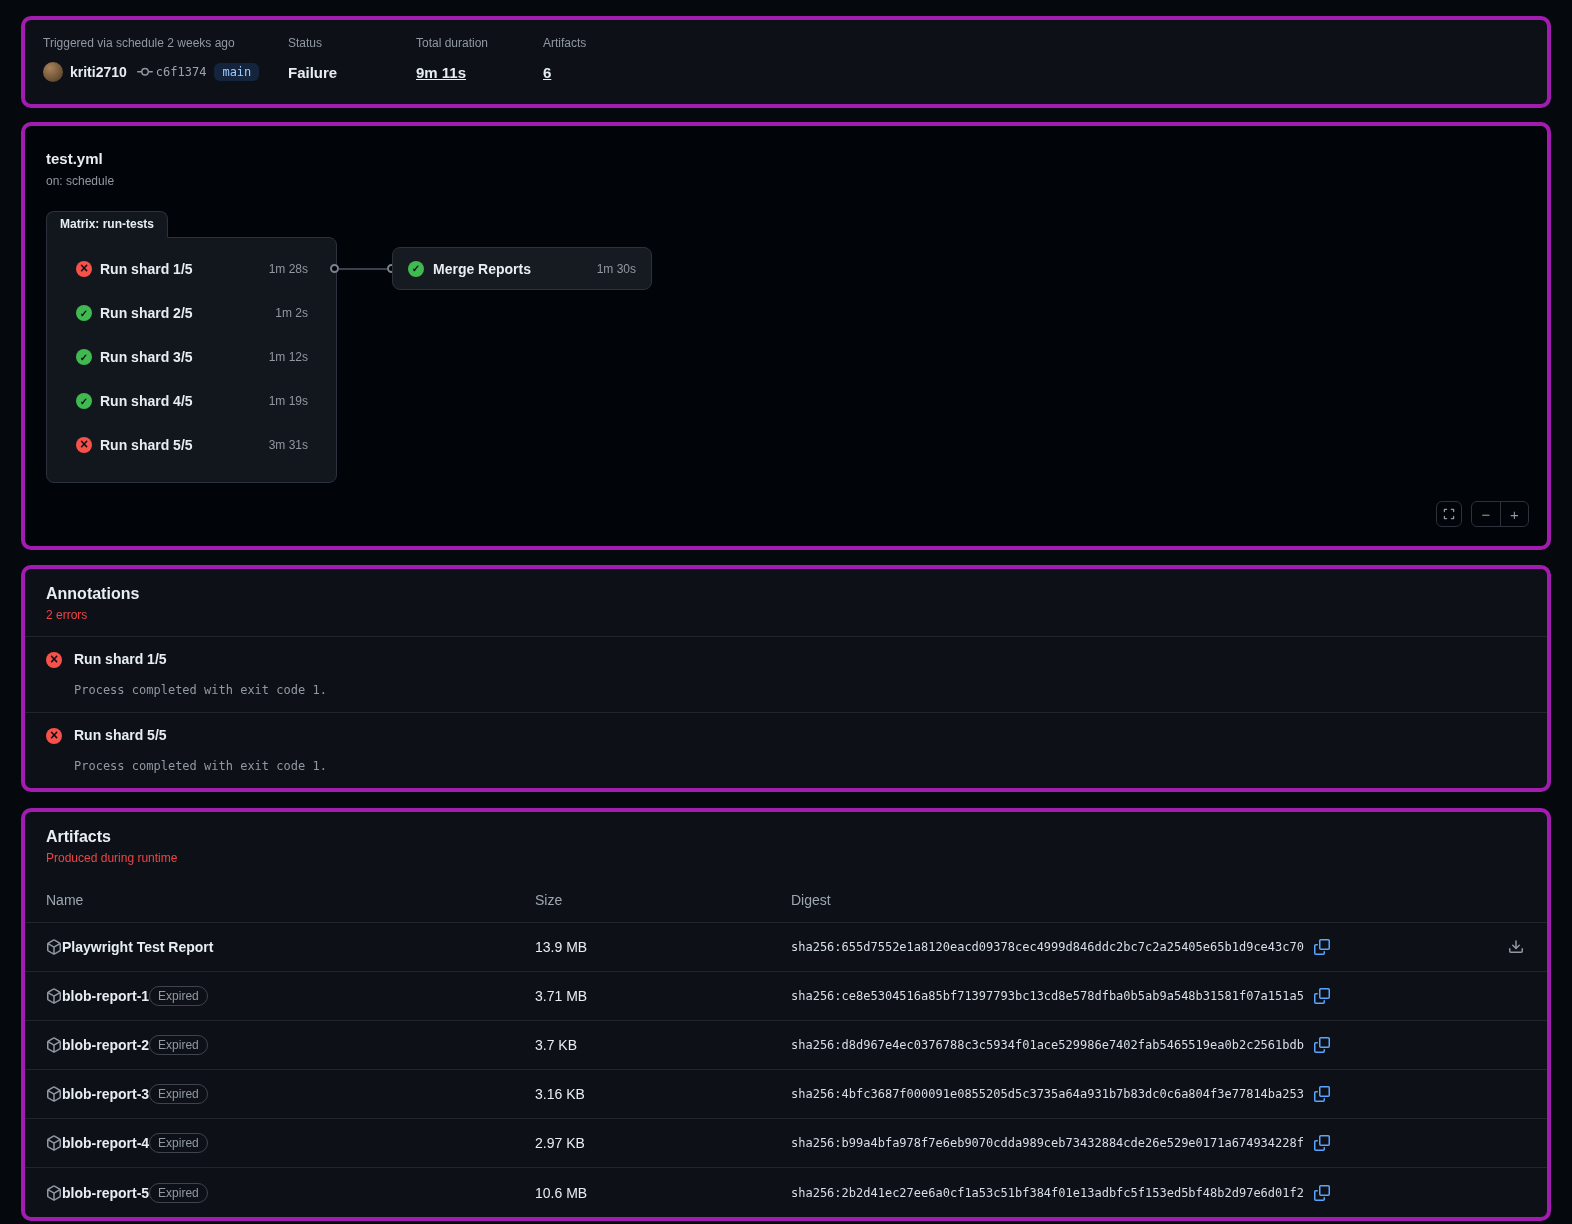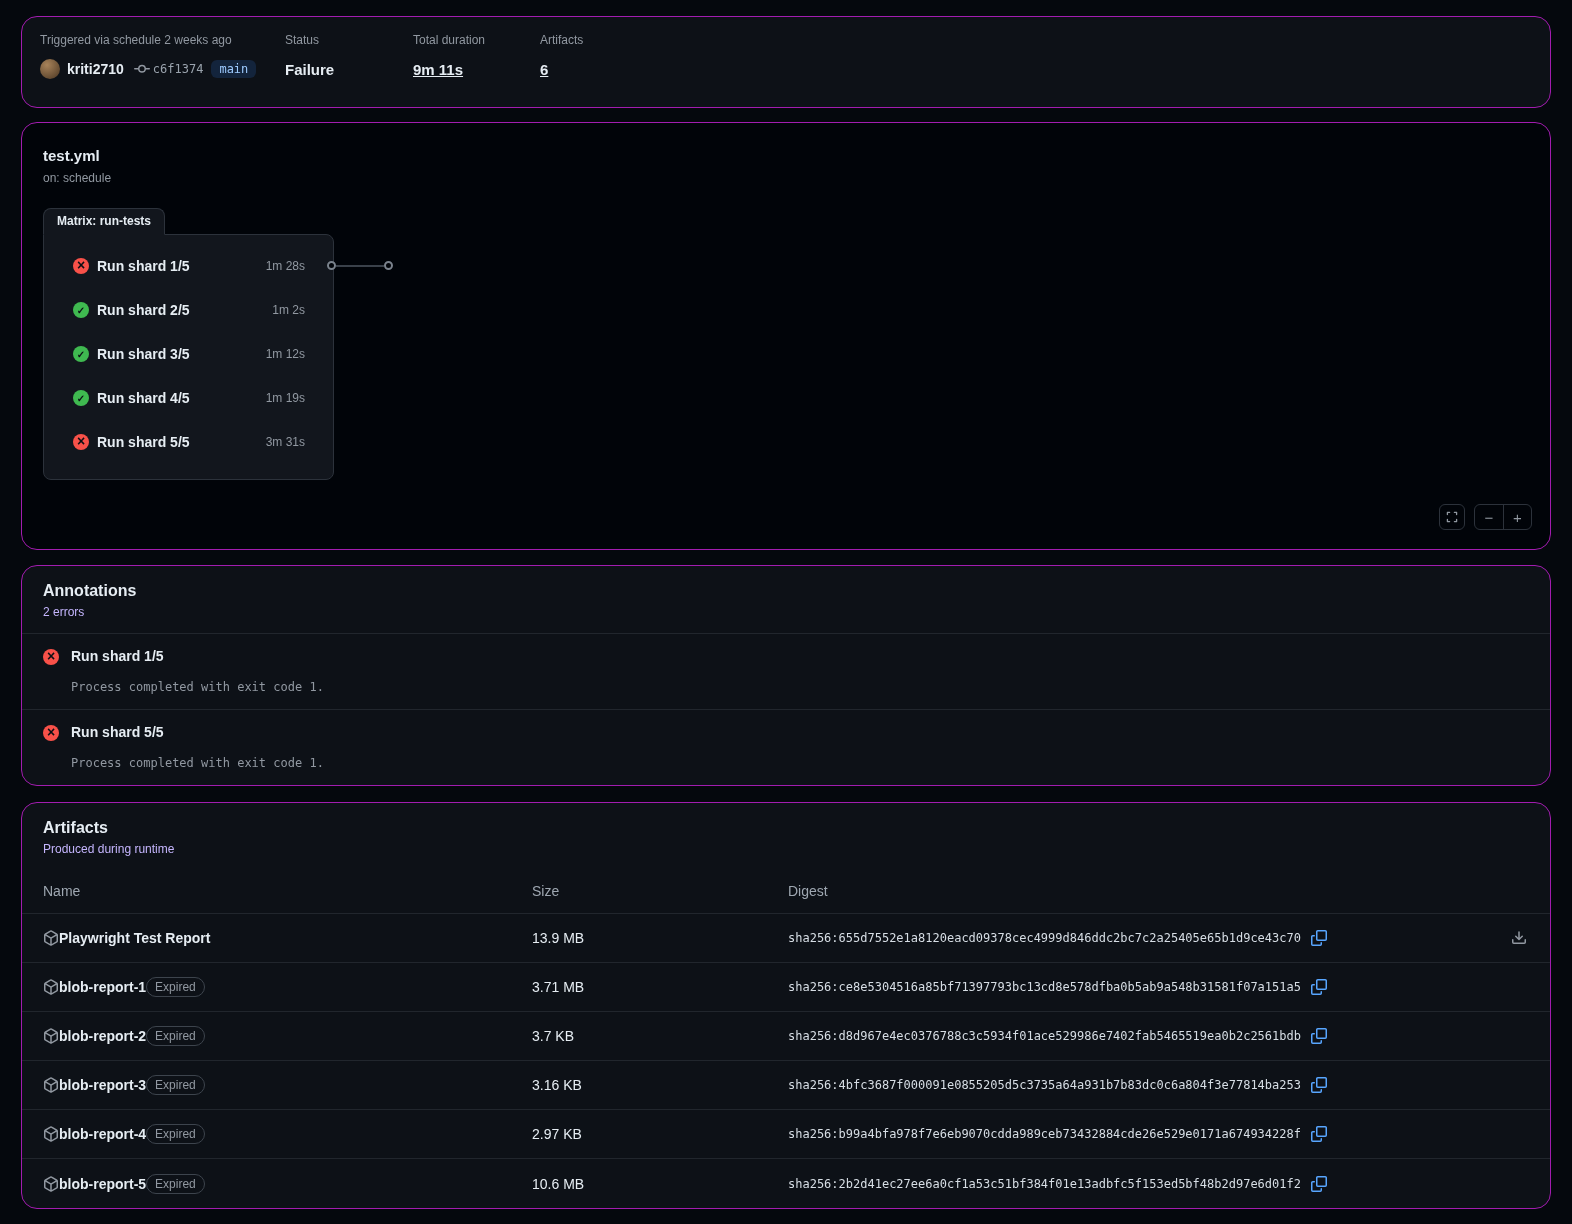--- a/index.html
+++ b/index.html
@@ -7,22 +7,22 @@
   body {
     background: #05080d;
     color: #e6edf3;
     font-family: "Liberation Sans", sans-serif;
     font-size: 14px;
     overflow: hidden;
   }
   .panel {
     margin: 0 21px;
     background: #0d1117;
-    border: 1px solid #a21caf;
-    border-radius: 16px;
+    border: 4px solid #a21caf;
+    border-radius: 10px;
   }
   a { color: inherit; }
   button { font-family: inherit; }
 
   
   .summary {
     margin-top: 16px;
     height: 92px;
     padding: 15px 18px;
     display: flex;
@@ -105,21 +105,21 @@
     width: 28px; border: none; background: transparent; color: #9198a1;
     font-size: 15px; line-height: 1; display: flex; align-items: center; justify-content: center;
     cursor: pointer; padding: 0;
   }
   .zoom-pair button + button { border-left: 1px solid #2c323b; }
 
   
   .ann-panel { margin-top: 15px; }
   .panel-header { padding: 16px 21px 14px; }
   .panel-title { font-size: 16px; font-weight: 700; }
-  .panel-subtitle { font-size: 12px; color: #c4b5fd; margin-top: 5px; }
+  .panel-subtitle { font-size: 12px; color: #ef4444; margin-top: 5px; }
   .ann-header { border-bottom: 1px solid #21262d; }
   .ann-item { display: flex; padding: 14px 21px 15px; gap: 12px; align-items: flex-start; }
   .ann-item + .ann-item { border-top: 1px solid #21262d; }
   .ann-item .st-icon { margin-top: 1px; }
   .ann-job { font-weight: 700; font-size: 14px; cursor: pointer; }
   .ann-msg { font-family: "DejaVu Sans Mono", monospace; font-size: 12px; color: #9198a1; margin-top: 16px; }
 
   
   .art-panel { margin-top: 16px; }
   .art-panel .panel-header { padding-bottom: 12px; }
@@ -211,20 +211,25 @@
 
     </div>
   </div>
 
   <div class="connector">
     <span class="dot"></span>
     <span class="cline"></span>
     <span class="dot"></span>
   </div>
 
+  <div class="merge-card">
+    <span class="st-icon success"></span>
+    <span class="job-name">Merge Reports</span>
+    <span class="job-duration">1m 30s</span>
+  </div>
 
   <div class="zoom-controls">
     <button class="zc-btn">
       <svg width="14" height="14" viewBox="0 0 16 16" fill="currentColor">
           <path d="M2 2.75C2 2.336 2.336 2 2.75 2h2.5a.75.75 0 0 1 0 1.5H3.5v1.75a.75.75 0 0 1-1.5 0ZM10.75 2a.75.75 0 0 0 0 1.5h1.75v1.75a.75.75 0 0 0 1.5 0v-2.5A.75.75 0 0 0 13.25 2ZM2.75 10a.75.75 0 0 1 .75.75v1.75h1.75a.75.75 0 0 1 0 1.5h-2.5a.75.75 0 0 1-.75-.75v-2.5a.75.75 0 0 1 .75-.75ZM14 10.75a.75.75 0 0 0-1.5 0v1.75h-1.75a.75.75 0 0 0 0 1.5h2.5a.75.75 0 0 0 .75-.75Z"></path>
         </svg>
     </button>
     <div class="zoom-pair">
       <button>
           <span>−</span>

